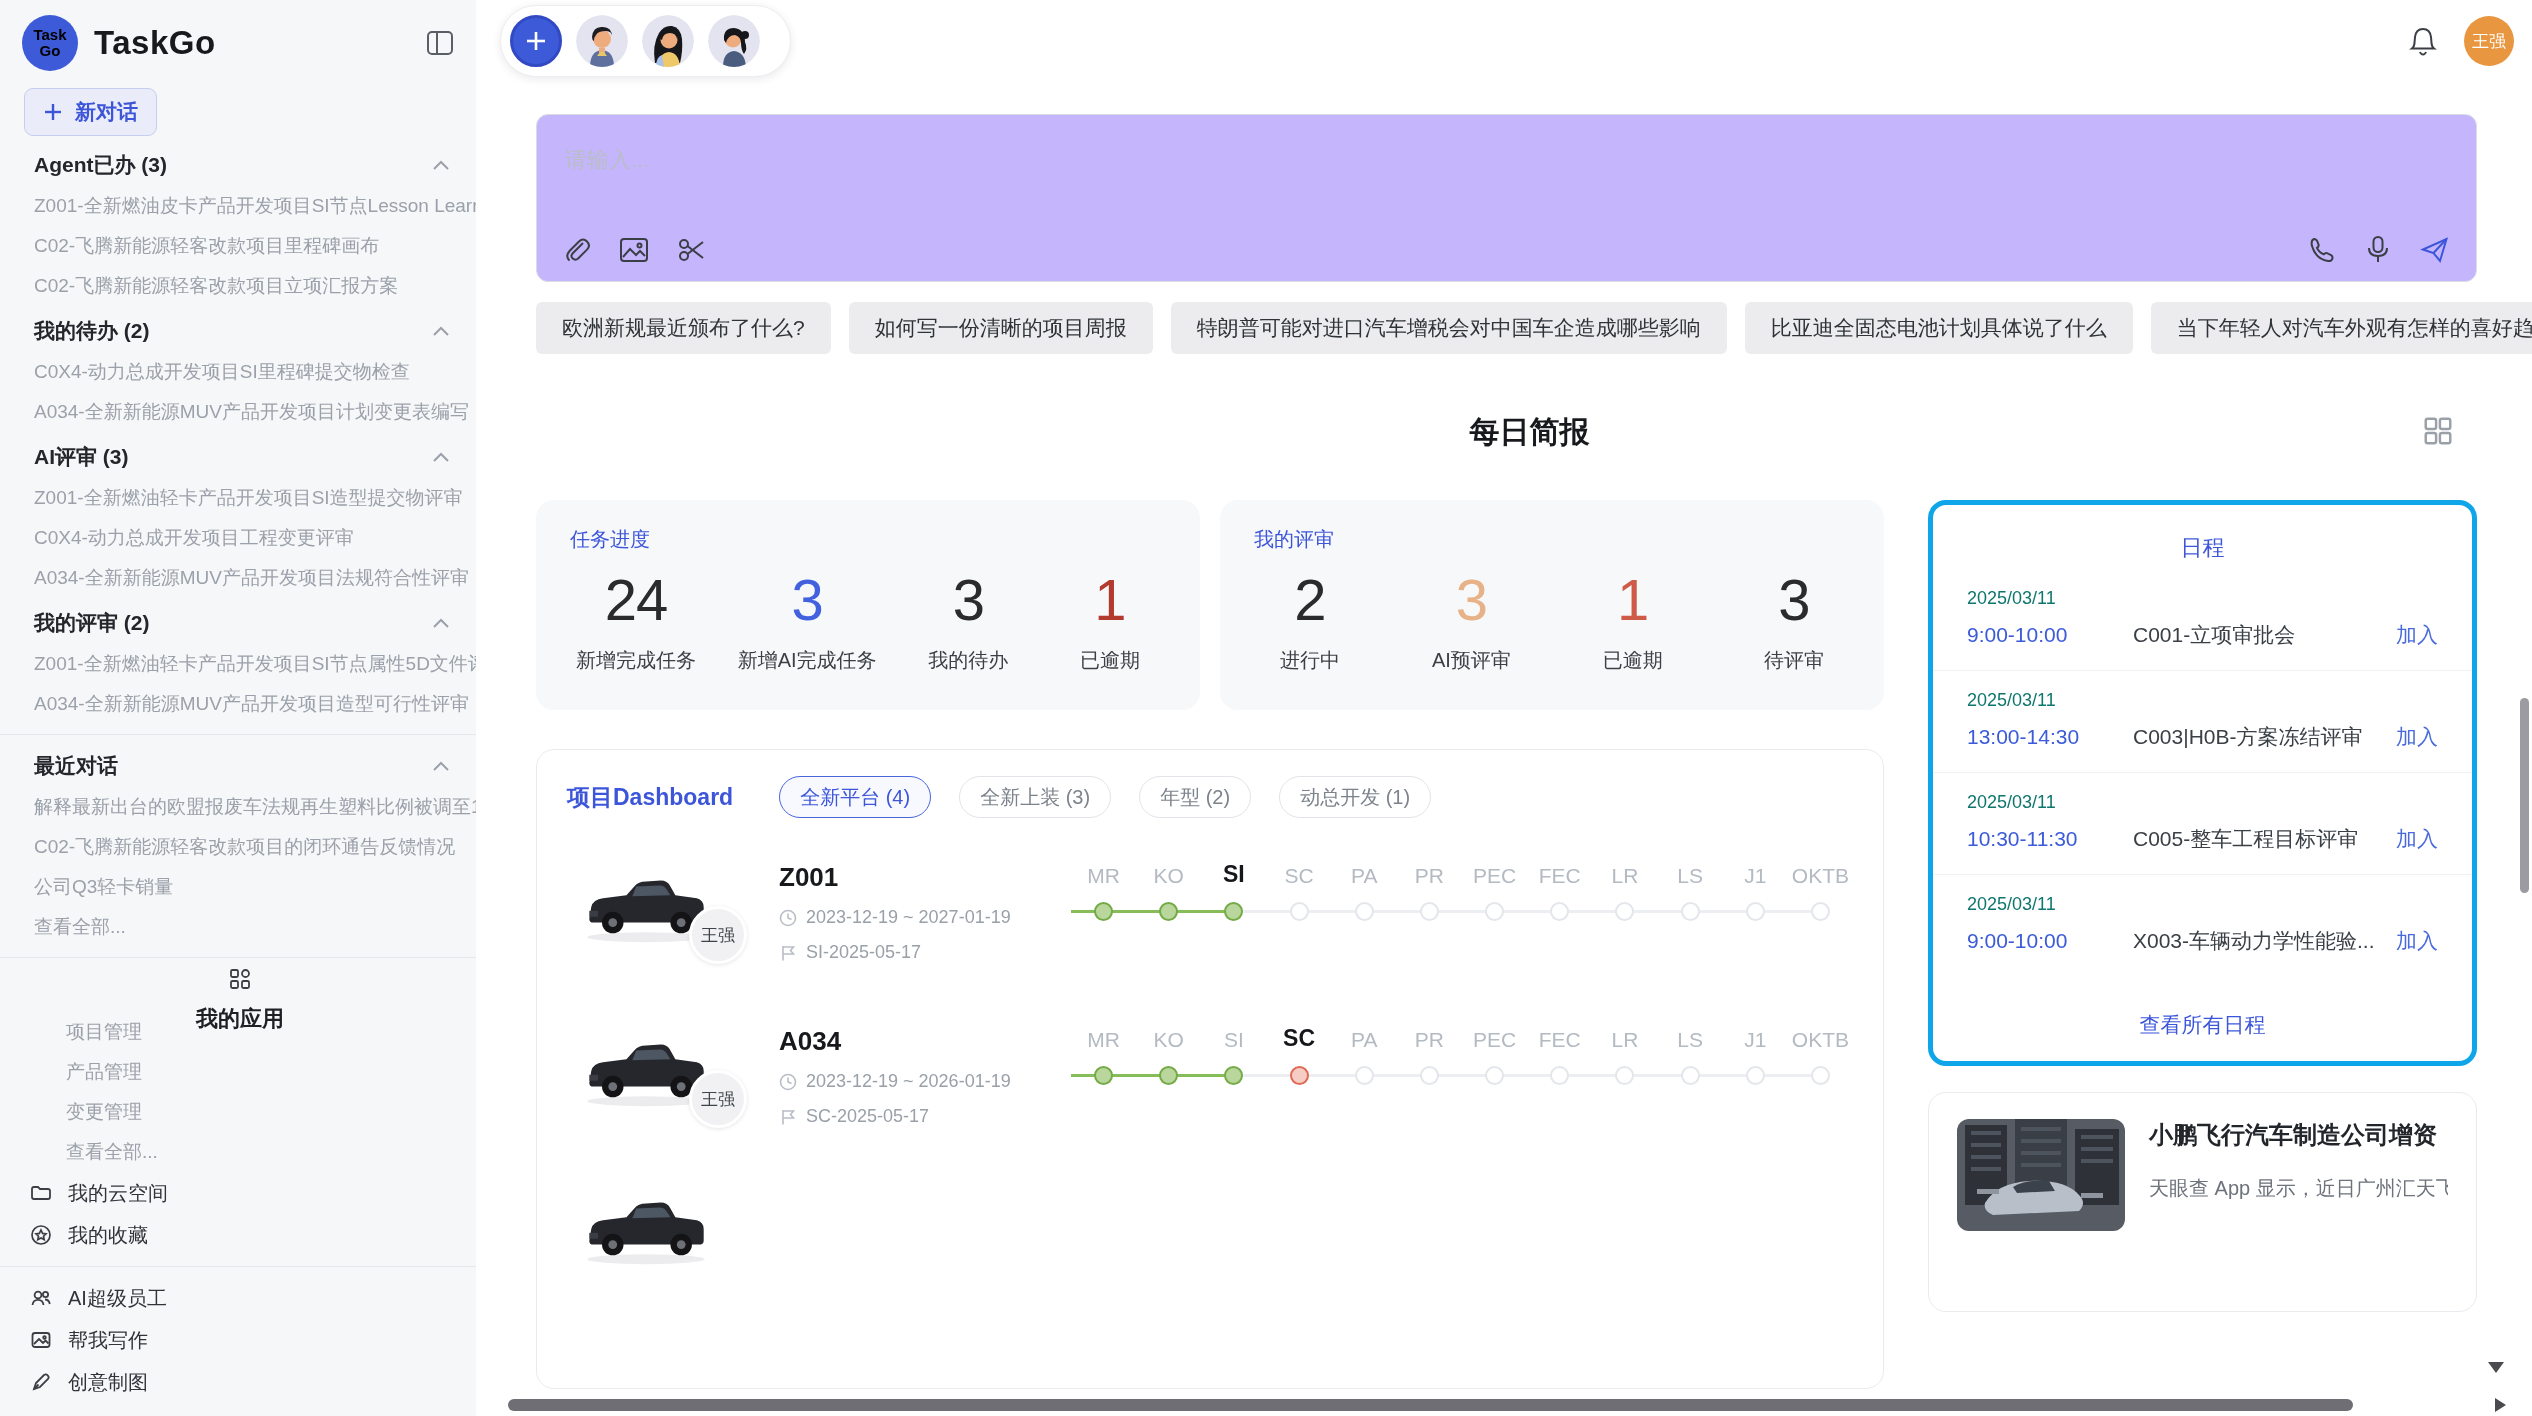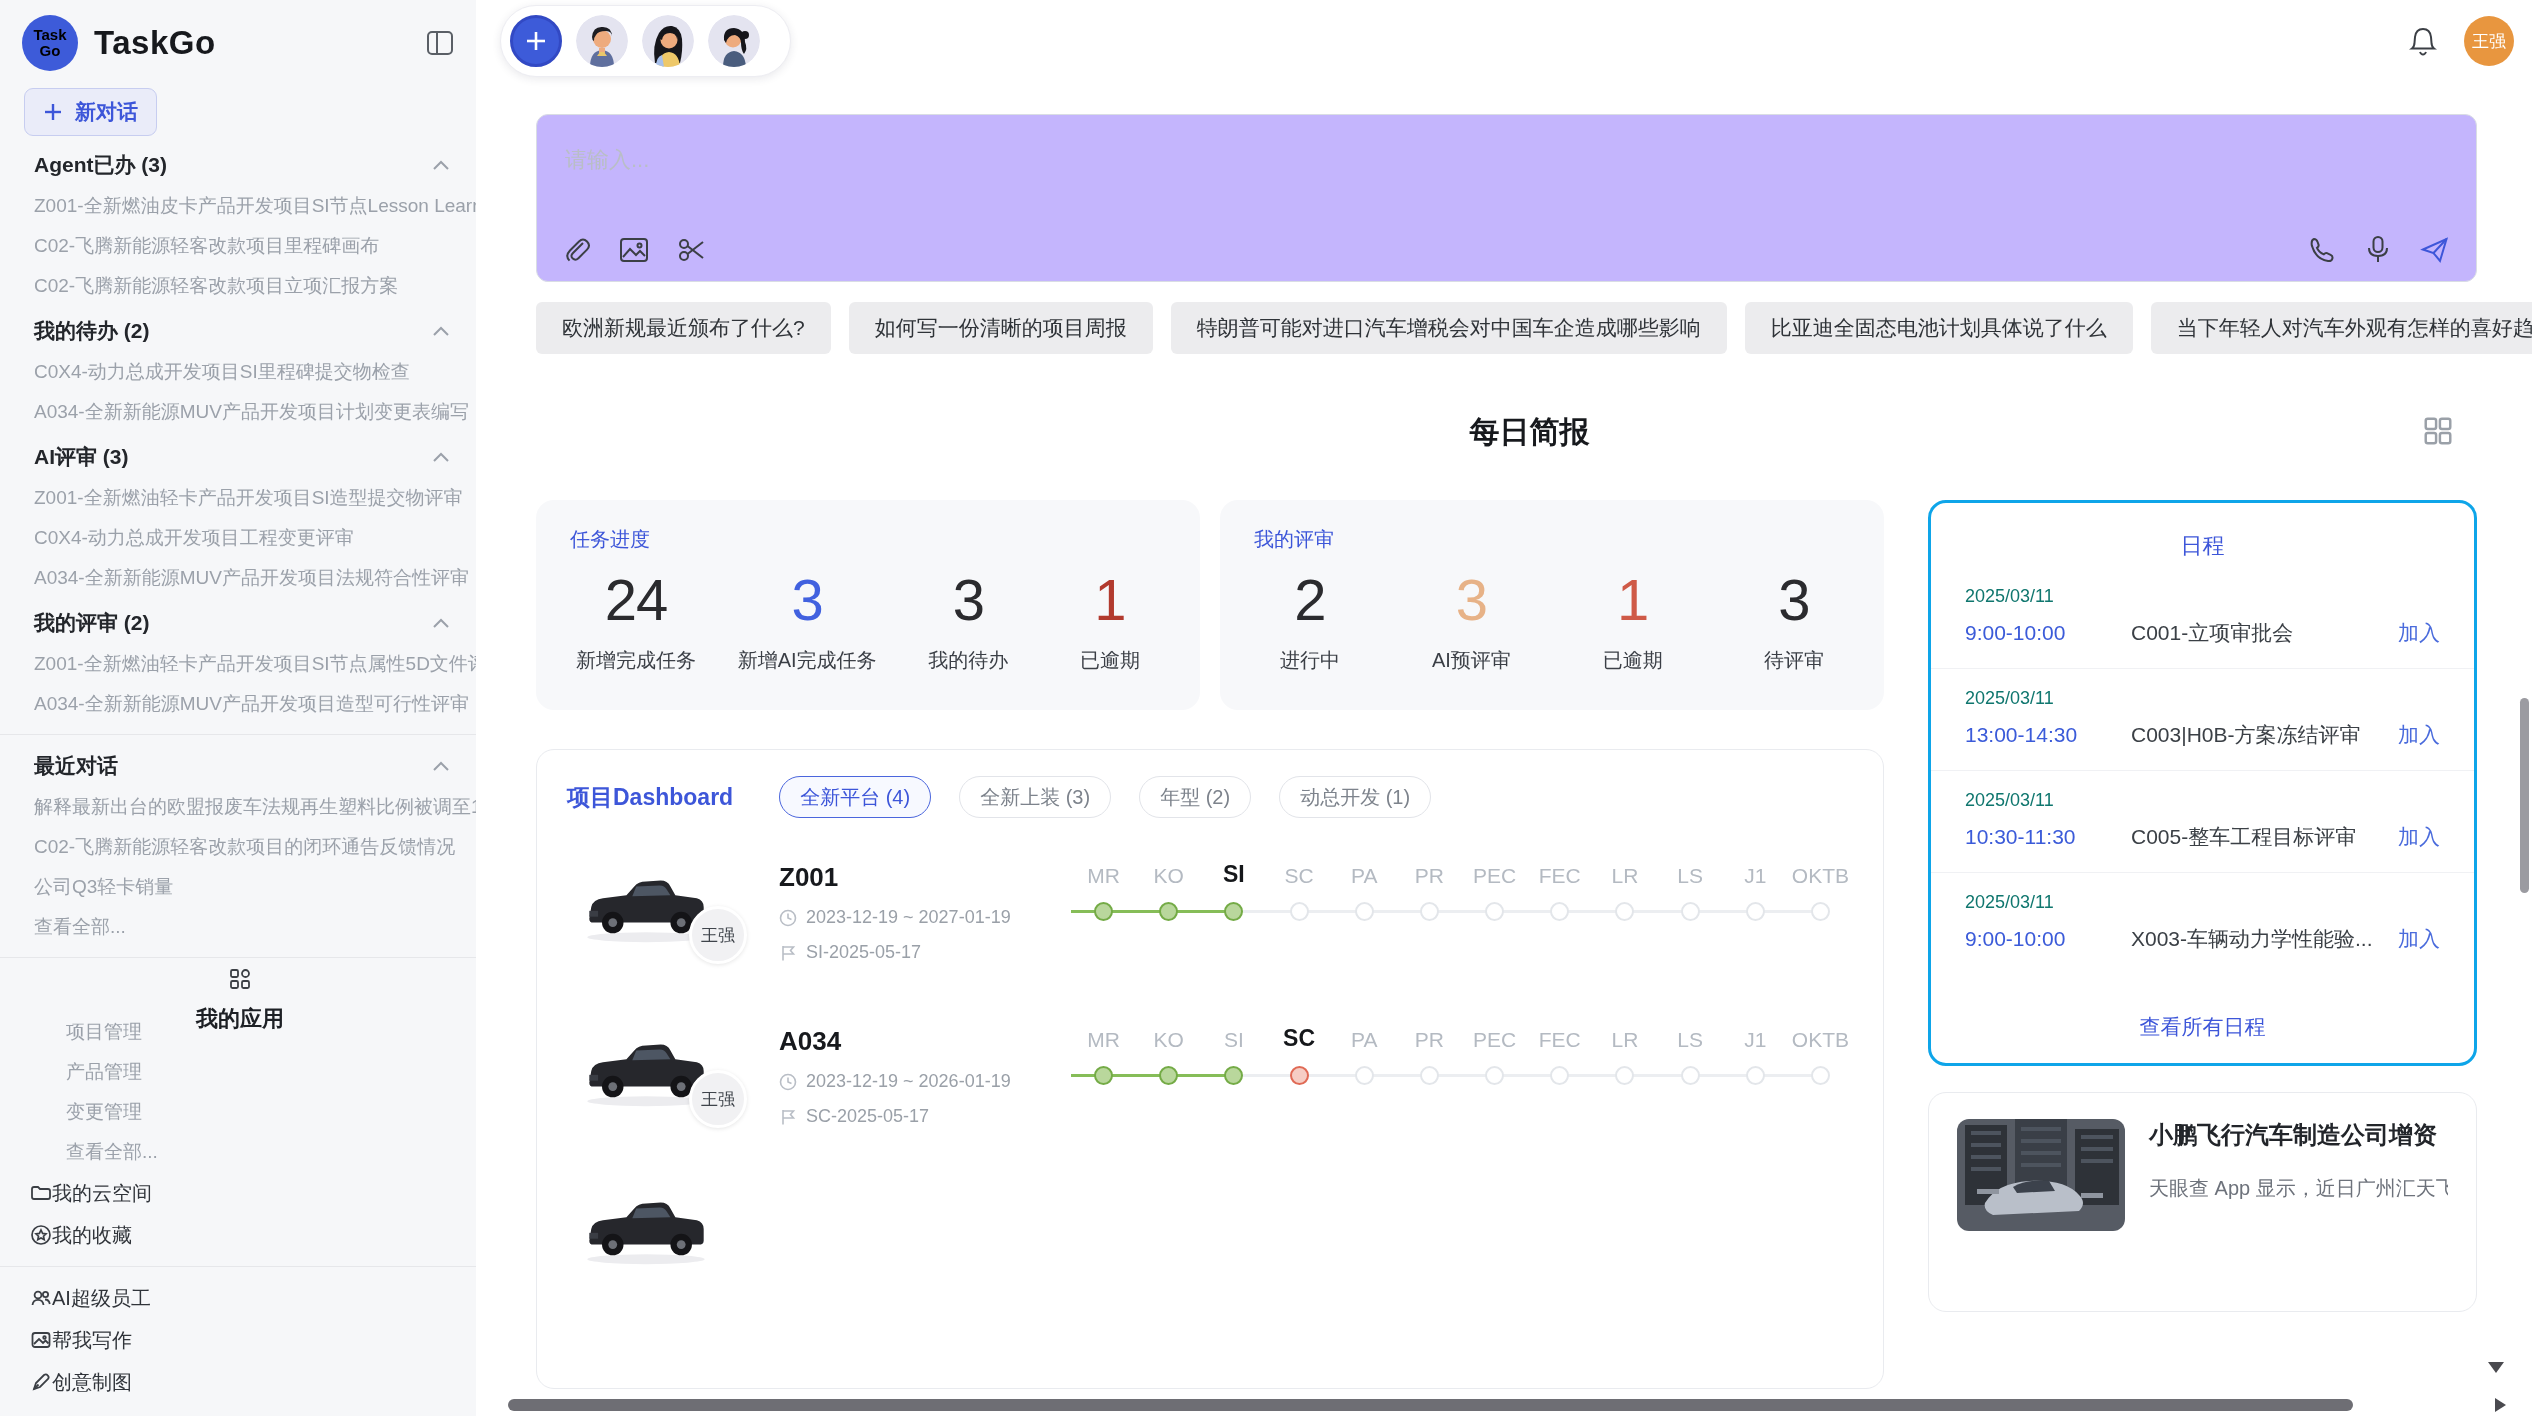--- a/index.html
+++ b/index.html
@@ -19,21 +19,21 @@
   .side-scroll{padding-top:4px;}
   .side-section-title{display:flex;align-items:center;justify-content:space-between;
     padding:0 26px 0 34px;height:42px;margin-top:4px;font-size:21px;font-weight:600;color:#23262b;cursor:pointer;}
   .side-item{height:40px;line-height:40px;padding:0 8px 0 34px;font-size:19px;color:#9ba1aa;
     white-space:nowrap;overflow:hidden;cursor:pointer;}
   .divider{height:1px;background:#e6e7ea;margin:10px 0;}
   .side-app-header{display:flex;align-items:center;gap:14px;padding:0 26px 0 30px;height:44px;
     font-size:22px;font-weight:600;color:#1d2025;cursor:pointer;flex-direction:column;}
   .side-app-header .sp{flex:1;}
   .sub-item{padding-left:66px;}
-  .side-link{display:flex;align-items:center;height:42px;padding:0 30px;font-size:20px;color:#30343a;cursor:pointer;}
+  .side-link{display:flex;align-items:center;gap:16px;height:42px;padding:0 30px;font-size:20px;color:#30343a;cursor:pointer;}
   .side-ic{width:22px;height:22px;flex:none;}
 
   
   .main{flex:1;min-width:0;display:flex;flex-direction:column;height:100%;}
   .topbar{height:74px;flex:none;display:flex;align-items:center;justify-content:space-between;padding:8px 16px 0 24px;}
   .agents-pill{display:flex;align-items:center;gap:14px;padding:9px 30px 9px 9px;background:#fff;border:1px solid #ededf2;
     border-radius:40px;box-shadow:0 2px 8px rgba(40,40,70,.10);}
   .add-agent{width:52px;height:52px;border-radius:50%;background:#3d5bd9;border:3px solid #3249c4;display:flex;
     align-items:center;justify-content:center;cursor:pointer;padding:0;}
   .mini-avatar{width:52px;height:52px;border-radius:50%;overflow:hidden;cursor:pointer;}
@@ -100,21 +100,21 @@
   .ms-cell::before{left:0;right:50%;}
   .ms-cell::after{left:50%;right:0;}
   .ms-cell.lg::before{background:#86bd58;}
   .ms-cell.rg::after{background:#86bd58;}
   .ms-cell.nor::after{display:none;}
   .ms-dot{position:relative;z-index:1;width:19px;height:19px;border-radius:50%;background:#fff;border:2px solid #e3e6ea;}
   .ms-dot.done{background:#b9d79c;border-color:#74ab46;}
   .ms-dot.alert{background:#f6cdc4;border-color:#e06a55;}
   .partial .proj-media{height:24px;overflow:visible;}
 
-  .sched-card{border:3px solid #0ea5e9;border-radius:18px;background:#fff;padding:28px 0 22px;height:566px;
+  .sched-card{border:5px solid #0ea5e9;border-radius:18px;background:#fff;padding:28px 0 22px;height:566px;
     display:flex;flex-direction:column;}
   .sched-title{text-align:center;color:#3d56d9;font-size:22px;}
   .sched-list{margin-top:6px;flex:1;}
   .sched-item{padding:19px 34px 21px;border-bottom:1px solid #f0f1f4;}
   .sched-item:last-child{border-bottom:none;}
   .sched-date{font-size:18px;color:#0f766e;}
   .sched-row{display:flex;align-items:center;margin-top:12px;gap:10px;}
   .sched-time{width:156px;flex:none;color:#3b5bd9;font-size:21px;}
   .sched-name{flex:1;font-size:21px;color:#3b4046;white-space:nowrap;overflow:hidden;}
   .sched-join{color:#4a6bdc;font-size:21px;flex:none;cursor:pointer;}

